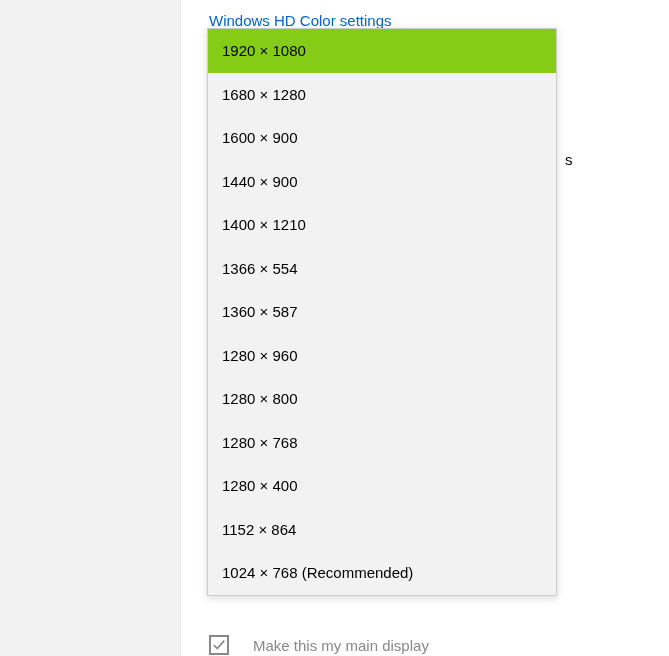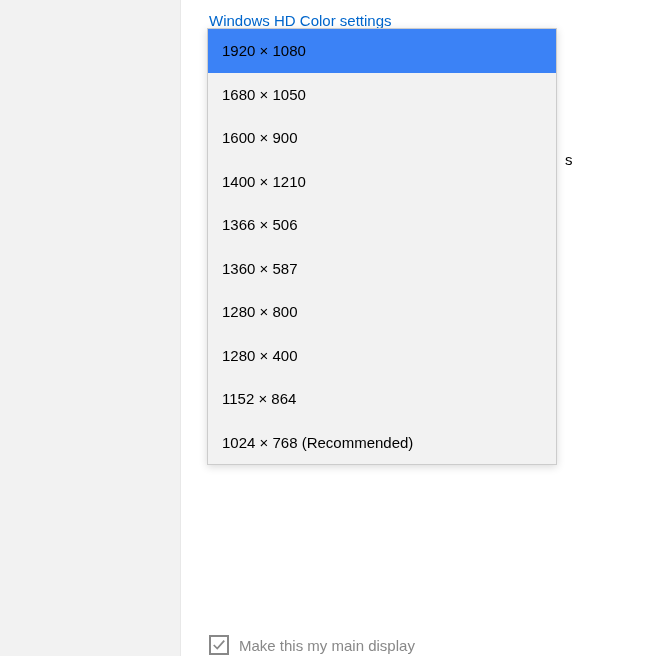--- a/index.html
+++ b/index.html
@@ -50,29 +50,29 @@
       box-shadow: 0 2px 8px rgba(0,0,0,0.15);
     }
     .dropdown-item {
       padding: 12px 14px 12px 14px;
       font-size: 15px;
       color: #000;
       cursor: pointer;
       line-height: 1.3;
     }
     .dropdown-item.selected {
-      background: #3b82f6;
+      background: #84cc16;
     }
     .main-display-row {
       position: absolute;
       left: 28px;
       top: 635px;
       display: flex;
       align-items: center;
-      gap: 10px;
+      gap: 24px;
       color: #888888;
     }
     .checkbox {
       width: 20px;
       height: 20px;
       border: 2px solid #888888;
       display: inline-flex;
       align-items: center;
       justify-content: center;
       flex-shrink: 0;
@@ -96,26 +96,29 @@
   
 </div>
 
 <div class="content">
   <a class="hd-color-link">Windows HD Color settings</a>
 
   <span class="obscured-letter">s</span>
 
   <div class="dropdown" id="dropdown">
       <div class="dropdown-item selected">1920 × 1080</div>
-      <div class="dropdown-item">1680 × 1050</div>
+      <div class="dropdown-item">1680 × 1280</div>
       <div class="dropdown-item">1600 × 900</div>
+      <div class="dropdown-item">1440 × 900</div>
       <div class="dropdown-item">1400 × 1210</div>
-      <div class="dropdown-item">1366 × 506</div>
+      <div class="dropdown-item">1366 × 554</div>
       <div class="dropdown-item">1360 × 587</div>
+      <div class="dropdown-item">1280 × 960</div>
       <div class="dropdown-item">1280 × 800</div>
+      <div class="dropdown-item">1280 × 768</div>
       <div class="dropdown-item">1280 × 400</div>
       <div class="dropdown-item">1152 × 864</div>
       <div class="dropdown-item">1024 × 768 (Recommended)</div>
     </div>
 
   <div class="main-display-row">
     <span class="checkbox">
       <svg viewBox="0 0 16 16">
         <path d="M2 8 L6 12 L14 3" stroke="#888888" stroke-width="2" fill="none"></path>
       </svg>

